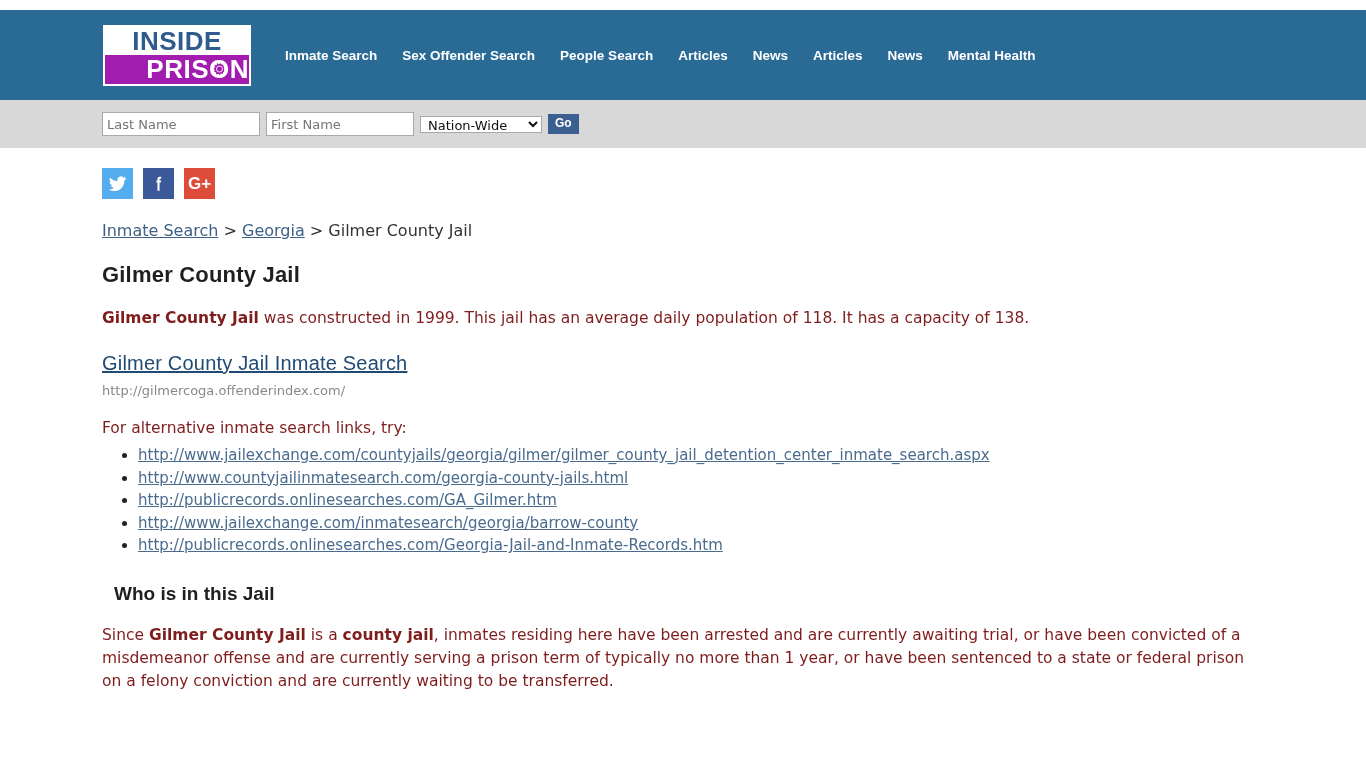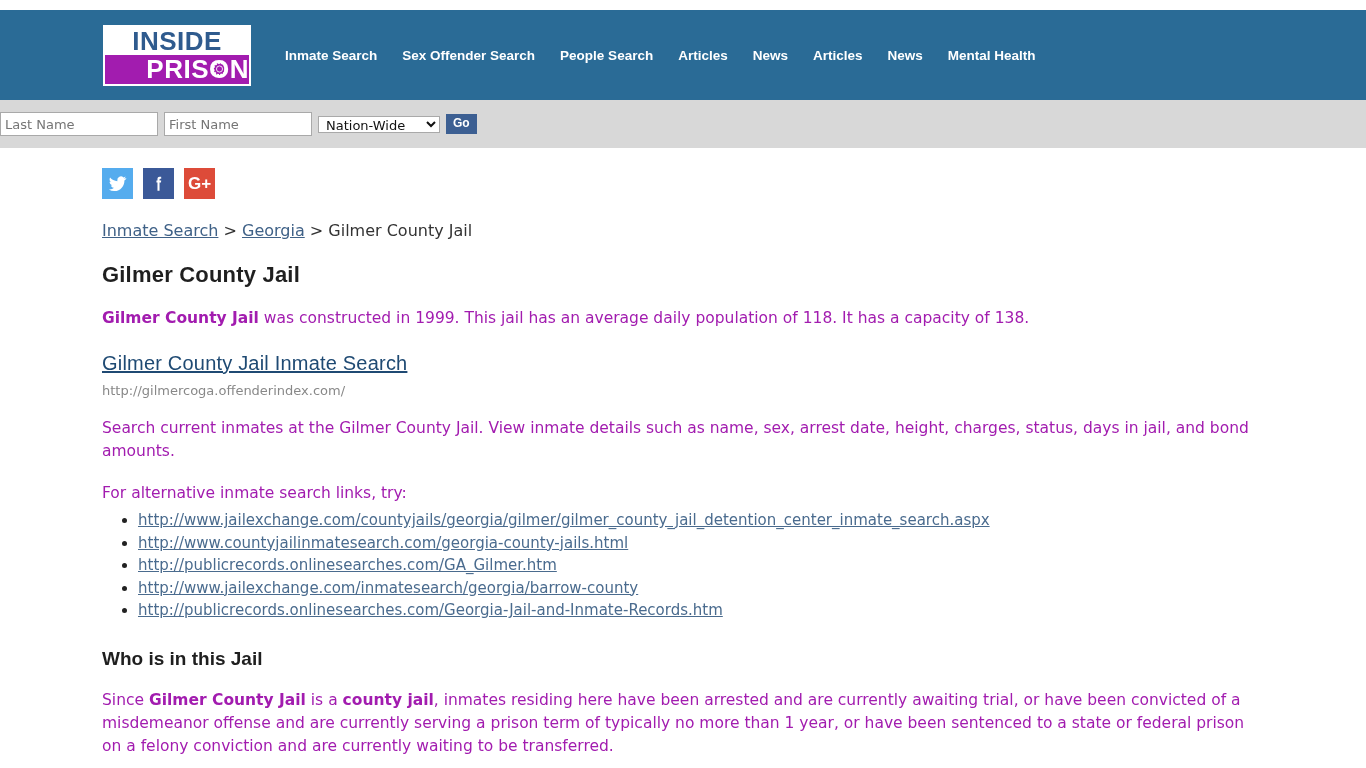--- a/index.html
+++ b/index.html
@@ -96,20 +96,21 @@
     font-weight: bold;
     white-space: nowrap;
   }
 
   
   .search-bar {
     background: #d8d8d8;
     height: 48px;
     display: flex;
     align-items: center;
+    padding-left: 102px;
     box-sizing: border-box;
   }
   .search-bar input[type="text"] {
     height: 20px;
     border: 1px solid #a9a9a9;
     background: #ffffff;
     font-family: "DejaVu Sans", sans-serif;
     font-size: 13px;
     color: #333;
     padding: 1px 4px;
@@ -183,21 +184,21 @@
     font-size: 22px;
     font-weight: bold;
     color: #1f1f1f;
     margin: 22px 0 0 0;
     letter-spacing: 0.2px;
   }
 
   p.body-text {
     font-size: 15.5px;
     line-height: 23px;
-    color: #a21caf;
+    color: #7f1d1d;
     margin: 19px 0 0 0;
   }
 
   h2.link-heading {
     margin: 22px 0 0 0;
     font-family: "Liberation Sans", sans-serif;
     font-size: 20px;
     font-weight: normal;
     letter-spacing: 0.2px;
   }
@@ -209,21 +210,21 @@
     margin: 8px 0 0 0;
     font-size: 13px;
     color: #888888;
   }
 
   h2.section-heading {
     font-family: "Liberation Sans", sans-serif;
     font-size: 19px;
     font-weight: bold;
     color: #1f1f1f;
-    margin: 26px 0 0 0;
+    margin: 26px 0 0 12px;
   }
 
   ul.alt-links {
     margin: 4px 0 0 0;
     padding-left: 36px;
     list-style: disc;
   }
   ul.alt-links li {
     margin: 0;
     line-height: 22.5px;
@@ -300,21 +301,20 @@
 
   <h1 class="page-title">Gilmer County Jail</h1>
 
   <p class="body-text"><strong>Gilmer County Jail</strong><span> was constructed in 1999. This jail has an average daily population of 118. It has a capacity of 138.</span></p>
 
   <h2 class="link-heading">
     <a href="#">Gilmer County Jail Inmate Search</a>
   </h2>
   <p class="url-note">http://gilmercoga.offenderindex.com/</p>
 
-  <p class="body-text">Search current inmates at the Gilmer County Jail. View inmate details such as name, sex, arrest date, height, charges, status, days in jail, and bond amounts.</p>
 
   <p class="body-text">For alternative inmate search links, try:</p>
 
   <ul class="alt-links">
     <li><a href="#">http://www.jailexchange.com/countyjails/georgia/gilmer/gilmer_county_jail_detention_center_inmate_search.aspx</a></li>
     <li><a href="#">http://www.countyjailinmatesearch.com/georgia-county-jails.html</a></li>
     <li><a href="#">http://publicrecords.onlinesearches.com/GA_Gilmer.htm</a></li>
     <li><a href="#">http://www.jailexchange.com/inmatesearch/georgia/barrow-county</a></li>
     <li><a href="#">http://publicrecords.onlinesearches.com/Georgia-Jail-and-Inmate-Records.htm</a></li>
   </ul>

